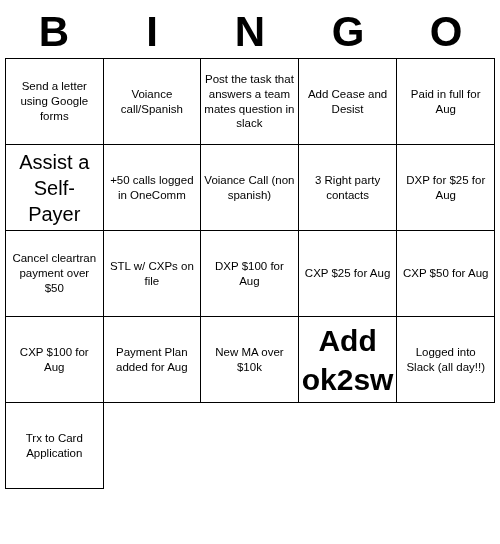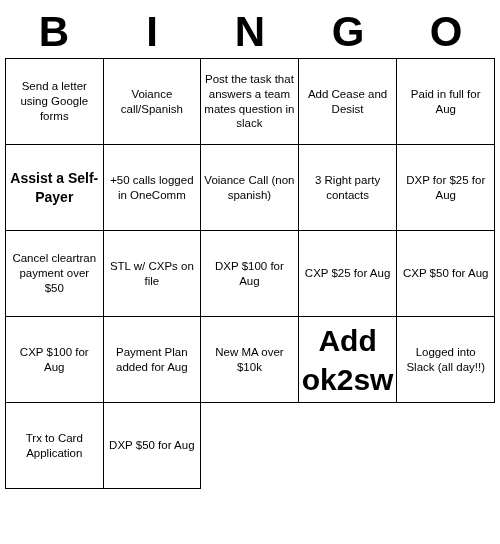--- a/index.html
+++ b/index.html
@@ -55,22 +55,22 @@
       justify-content: center;
       text-align: center;
       padding: 3px;
       font-size: 11.5px;
       line-height: 1.3;
       color: #000;
       background: #fff;
     }
 
     .bingo-cell.large-text {
-      font-size: 14px;
-      font-weight: bold;
+      font-size: 20px;
+      font-weight: normal;
     }
 
     .bingo-cell.xlarge-text {
       font-size: 30px;
       font-weight: bold;
     }
   </style>
 </head>
 <body>
 
@@ -97,15 +97,14 @@
       <div class="bingo-cell">STL w/ CXPs on file</div>
       <div class="bingo-cell">DXP $100 for Aug</div>
       <div class="bingo-cell">CXP $25 for Aug</div>
       <div class="bingo-cell">CXP $50 for Aug</div>
       <div class="bingo-cell">CXP $100 for Aug</div>
       <div class="bingo-cell">Payment Plan added for Aug</div>
       <div class="bingo-cell">New MA over $10k</div>
       <div class="bingo-cell xlarge-text">Add ok2sw</div>
       <div class="bingo-cell">Logged into Slack (all day!!)</div>
       <div class="bingo-cell">Trx to Card Application</div>
-      <div class="bingo-cell">DXP $50 for Aug</div>
     </div>
 </div>
 
 </body></html>

